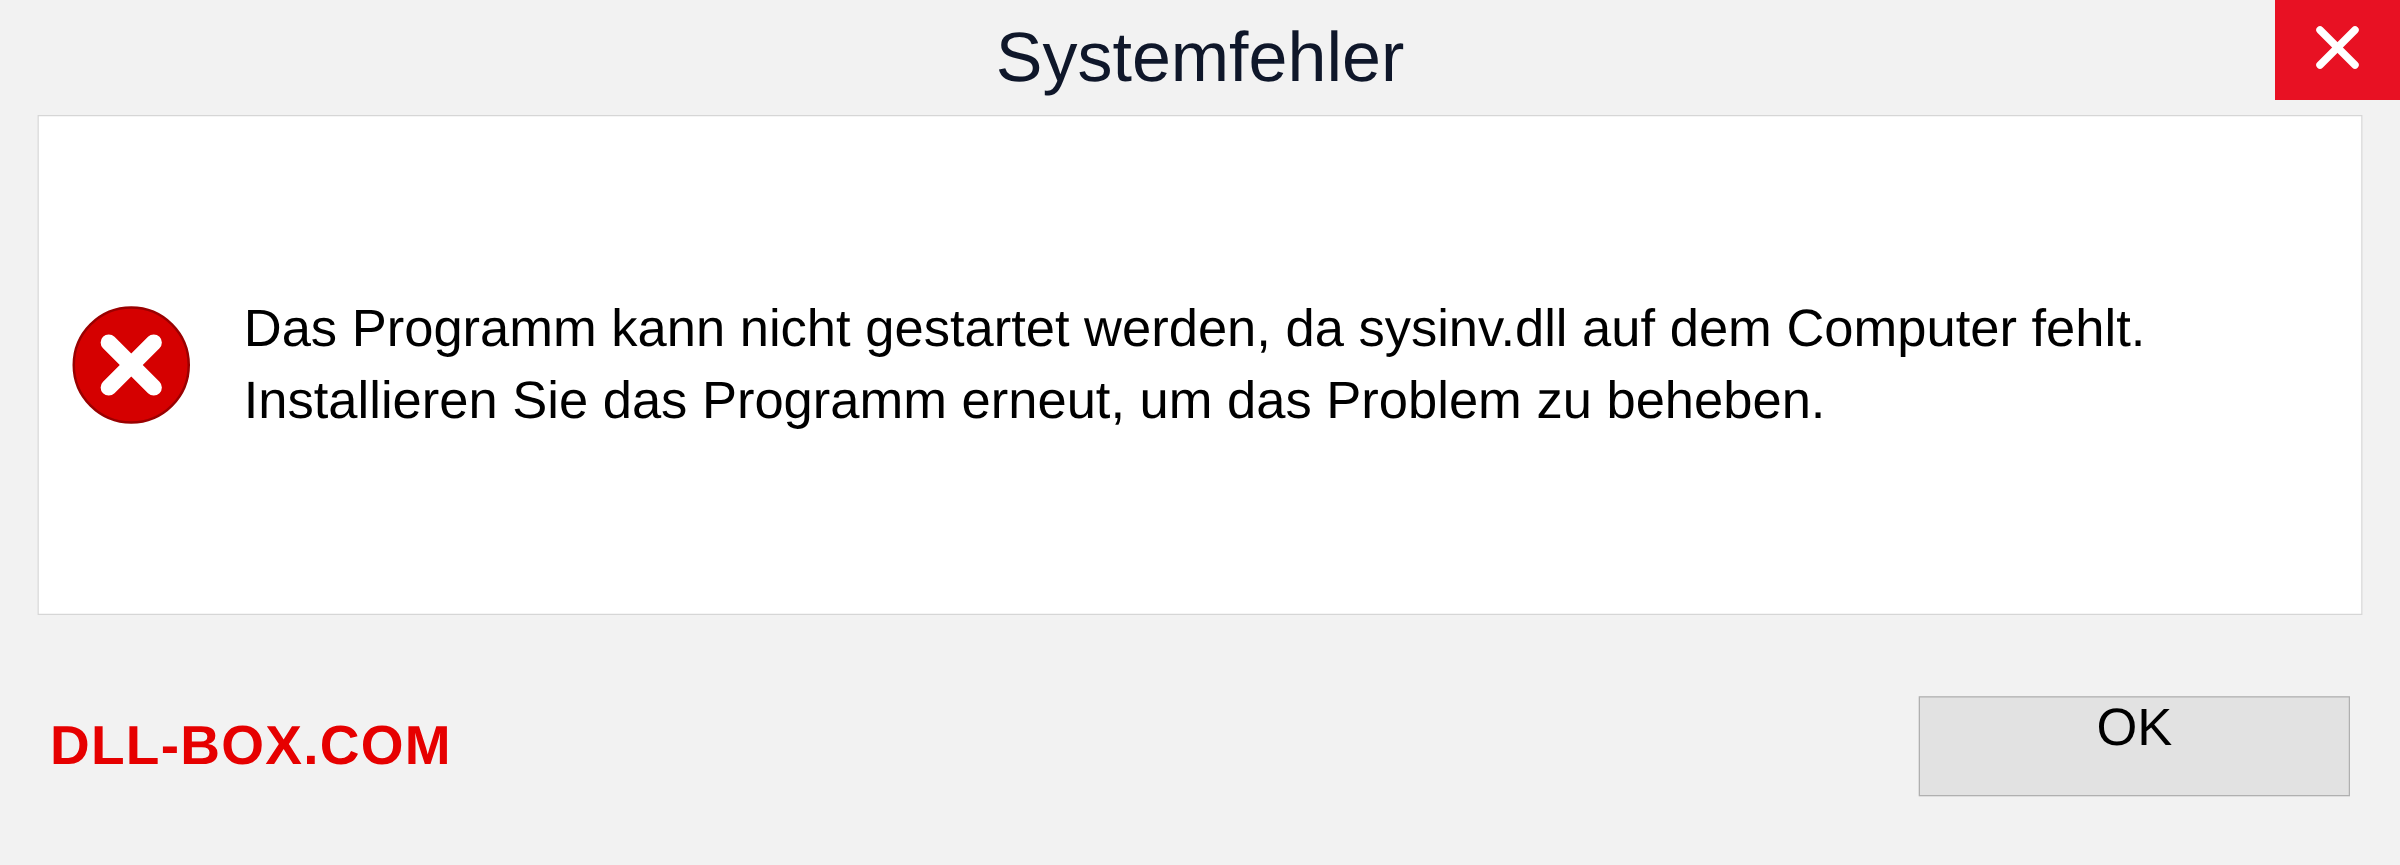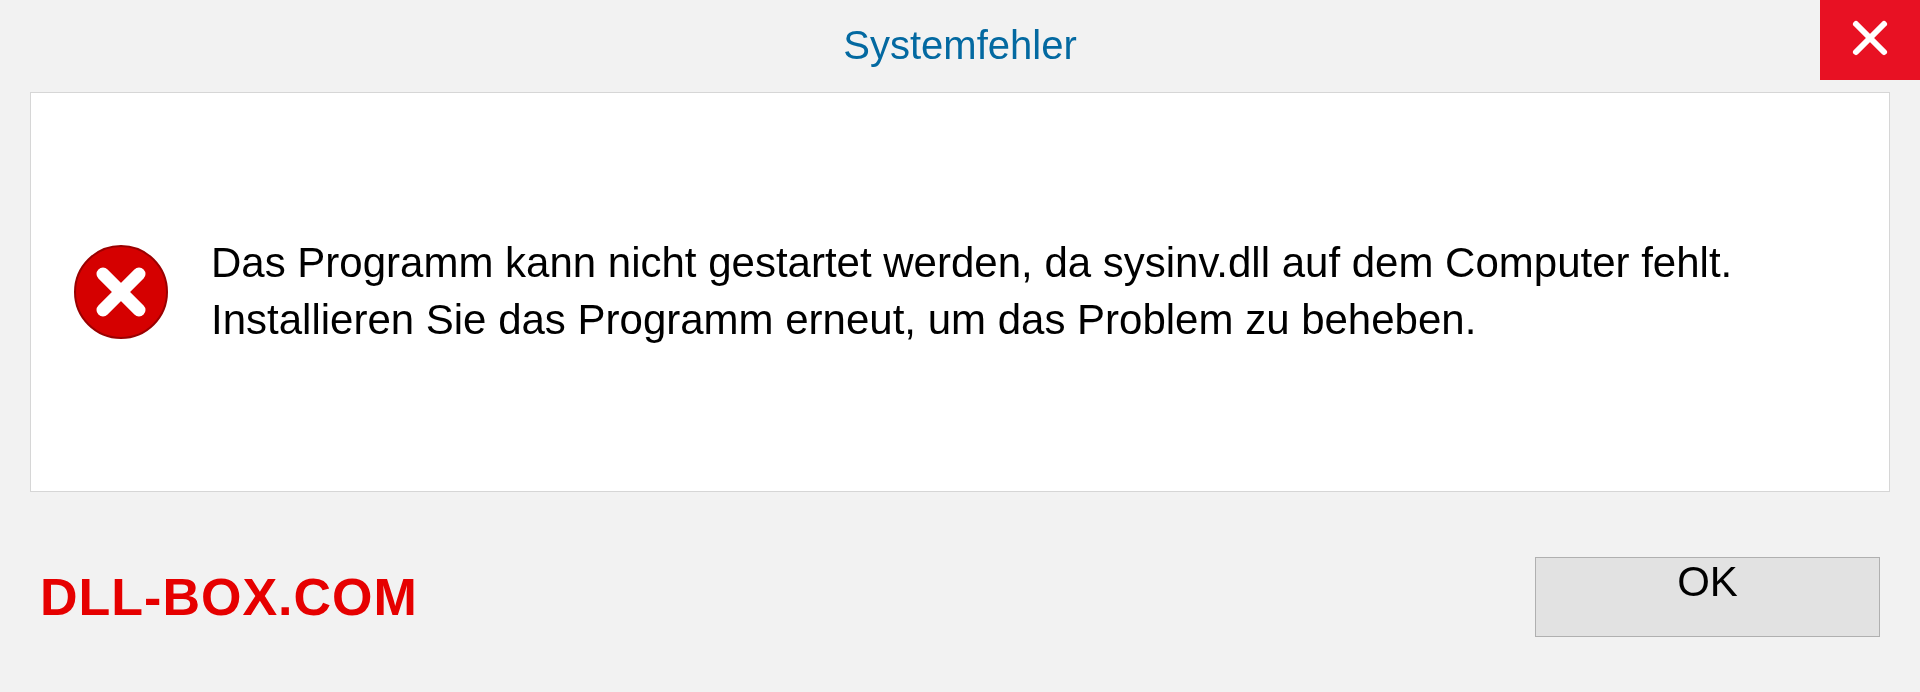--- a/index.html
+++ b/index.html
@@ -19,22 +19,22 @@
 
     .titlebar {
       height: 90px;
       display: flex;
       align-items: center;
       justify-content: center;
       position: relative;
     }
 
     .title {
-      font-size: 40px;
-      color: #0369a1;
+      font-size: 56px;
+      color: #0f172a;
       font-weight: 400;
     }
 
     .close-btn {
       position: absolute;
       top: 0;
       right: 0;
       width: 100px;
       height: 80px;
       background: #e81123;
@@ -49,21 +49,21 @@
       height: 40px;
     }
 
     .content-panel {
       margin: 2px 30px 0 30px;
       height: 400px;
       background: #fff;
       border: 1px solid #d6d6d6;
       display: flex;
       align-items: center;
-      padding: 0 40px;
+      padding: 0 24px;
     }
 
     .error-icon {
       width: 100px;
       height: 100px;
       flex-shrink: 0;
       margin-right: 40px;
     }
 
     .error-icon svg {
@@ -84,21 +84,21 @@
       left: 0;
       right: 0;
       height: 170px;
       display: flex;
       align-items: center;
       justify-content: space-between;
       padding: 0 40px 20px 40px;
     }
 
     .watermark {
-      font-size: 52px;
+      font-size: 44px;
       font-weight: 900;
       color: #e60000;
       letter-spacing: 1px;
       font-family: Arial, sans-serif;
     }
 
     .ok-btn {
       width: 345px;
       height: 80px;
       background: #e2e2e2;

